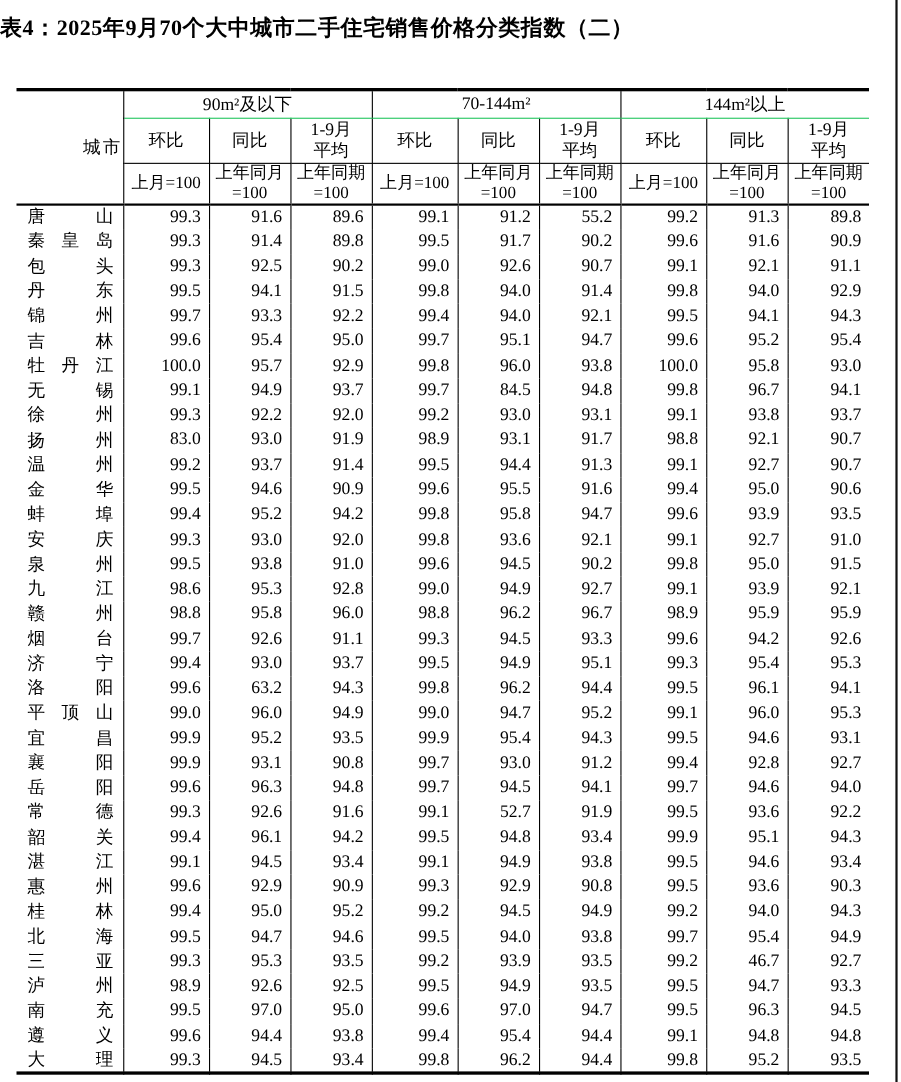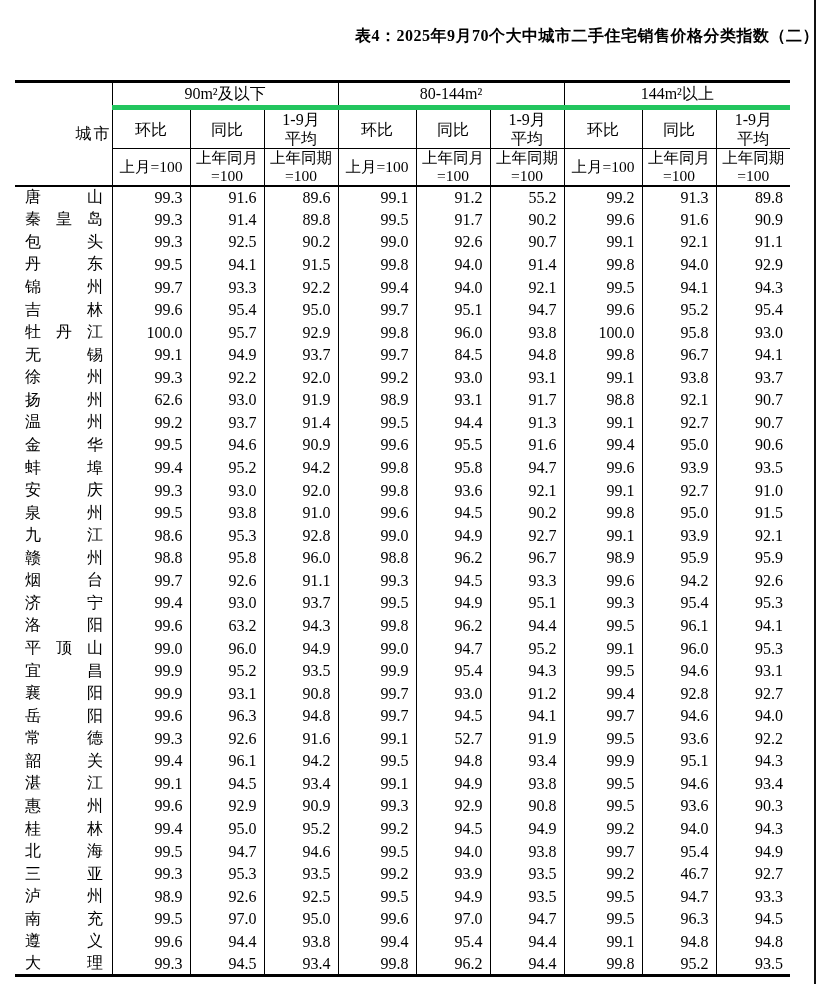--- a/index.html
+++ b/index.html
@@ -5,24 +5,24 @@
   * { box-sizing: border-box; margin: 0; padding: 0; }
   html, body {
     width: 819px; height: 984px;
     background: #ffffff;
     font-family: "Liberation Serif", "DejaVu Serif", serif;
     color: #000;
     overflow: hidden;
     position: relative;
   }
   .page-title {
-    text-align: right;
-    font-size: 16px;
+    text-align: left;
+    font-size: 20px;
     font-weight: bold;
-    padding-top: 26px;
+    padding-top: 12px;
     letter-spacing: 0.5px;
   }
   .page-edge {
     position: absolute;
     top: 0; left: 814px;
     width: 2px; height: 984px;
     background: #111;
   }
   table.idx {
     position: absolute;
@@ -32,21 +32,21 @@
     table-layout: fixed;
     border-top: 3px solid #000;
     border-bottom: 3px solid #000;
     font-size: 16px;
   }
   col.c-city { width: 97px; }
   col.c-w1 { width: 78px; }
   col.c-w2 { width: 74px; }
 
   thead th { font-weight: normal; text-align: center; vertical-align: middle; }
-  tr.r1 th.grp { height: 26px; border-bottom: 5px solid #22c55e; }
+  tr.r1 th.grp { height: 26px; border-bottom: 1px solid #22c55e; }
   th.grp-sep { border-right: 1px solid #000; }
   th.city-h {
     border-right: 1px solid #000;
     border-bottom: 2px solid #000;
     letter-spacing: 2px;
     text-align: right;
   }
   tr.r2 th { height: 41px; border-bottom: 1px solid #000; white-space: pre-line; line-height: 19px; }
   tr.r3 th { height: 37px; border-bottom: 2px solid #000; white-space: pre-line; line-height: 18px; font-size: 15.5px; }
   tr.r2 th.v, tr.r3 th.v { border-right: 1px solid #000; }
@@ -83,21 +83,21 @@
       <col class="c-w2">
       <col class="c-w2">
     <col class="c-w1">
       <col class="c-w2">
       <col class="c-w2">
   </colgroup>
   <thead>
     <tr class="r1">
       <th class="city-h" rowspan="3">城市</th>
       <th class="grp grp-sep" colspan="3">90m²及以下</th>
-      <th class="grp grp-sep" colspan="3">80-144m²</th>
+      <th class="grp grp-sep" colspan="3">70-144m²</th>
       <th class="grp" colspan="3">144m²以上</th>
     </tr>
     <tr class="r2">
       <th class="v">环比</th>
       <th class="v">同比</th>
       <th class="v">1-9月
 平均</th>
       <th class="v">环比</th>
       <th class="v">同比</th>
       <th class="v">1-9月
@@ -281,21 +281,21 @@
         <td class="num v">93.8</td>
         <td class="num">93.7</td>
       </tr>
       <tr>
         <td class="city">
           <div class="city-name">
             <span>扬</span>
             <span>州</span>
           </div>
         </td>
-        <td class="num v">62.6</td>
+        <td class="num v">83.0</td>
         <td class="num v">93.0</td>
         <td class="num v">91.9</td>
         <td class="num v">98.9</td>
         <td class="num v">93.1</td>
         <td class="num v">91.7</td>
         <td class="num v">98.8</td>
         <td class="num v">92.1</td>
         <td class="num">90.7</td>
       </tr>
       <tr>

